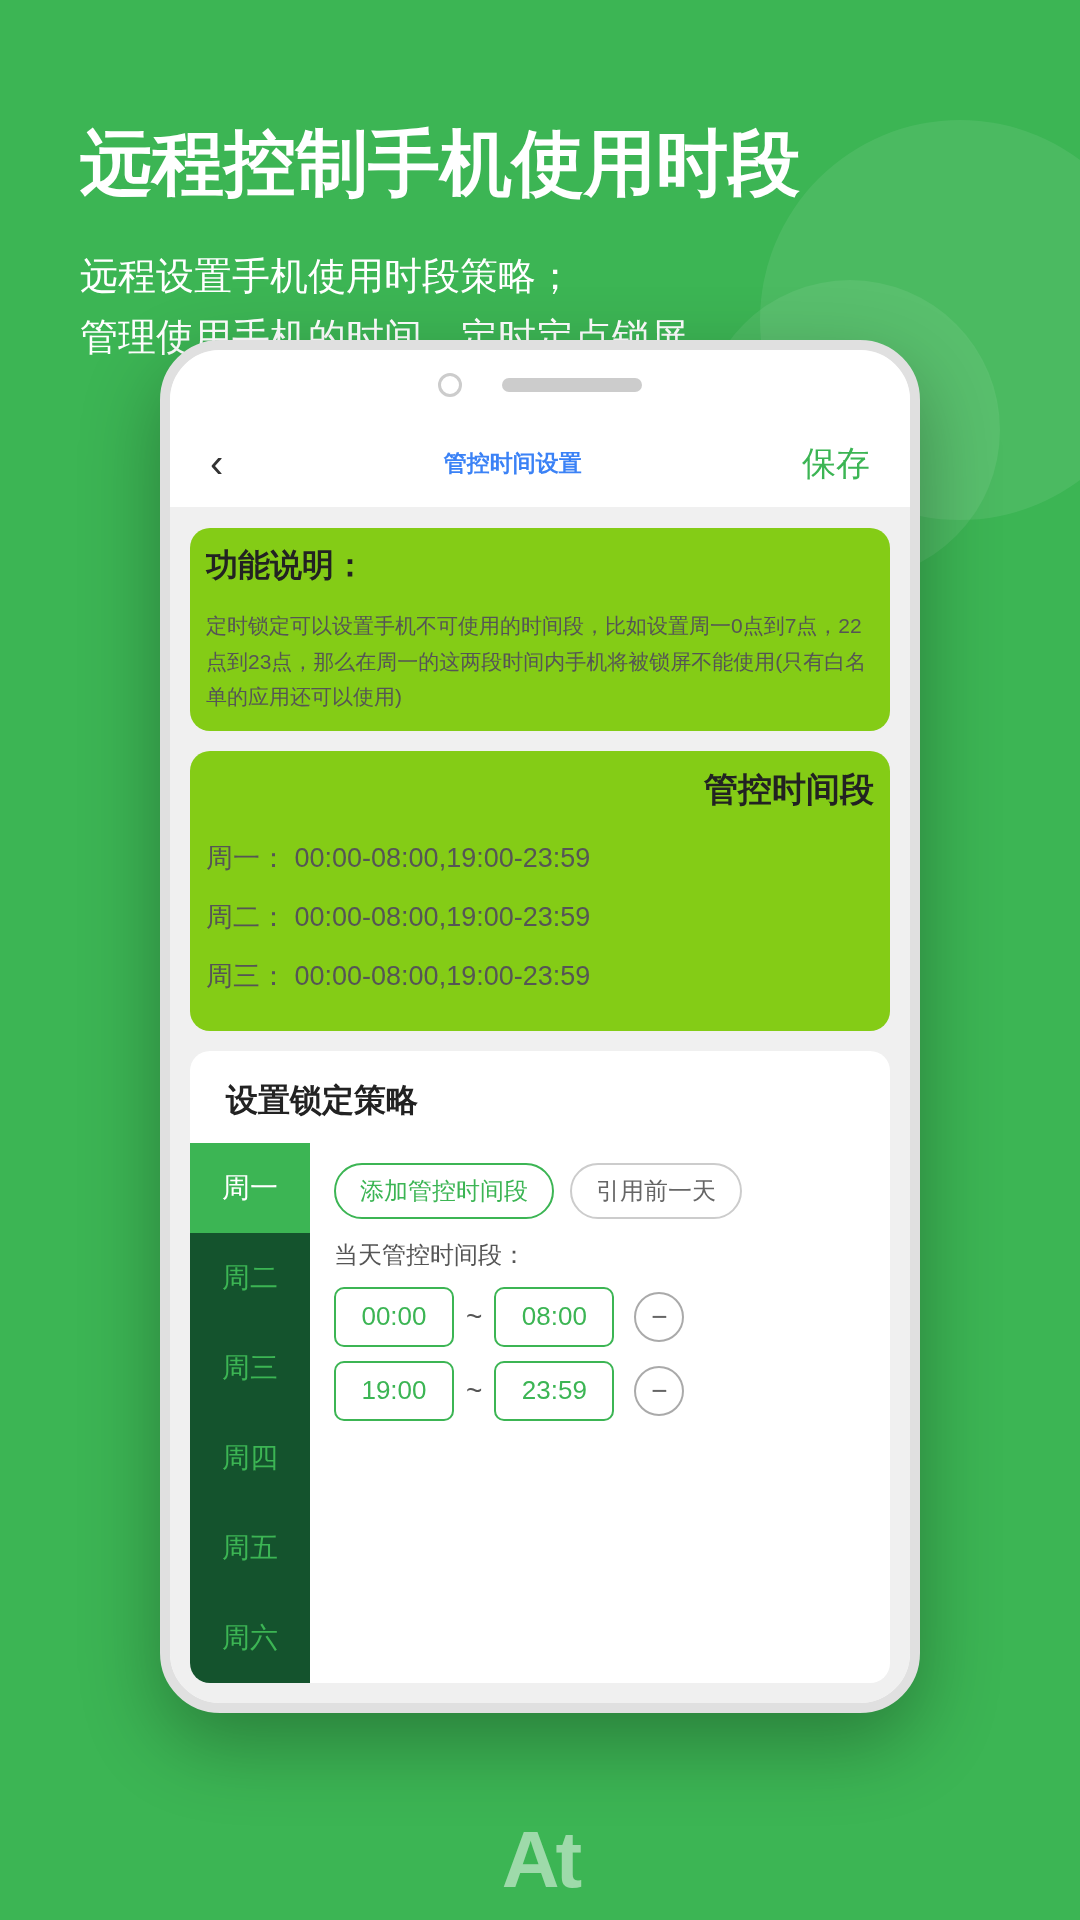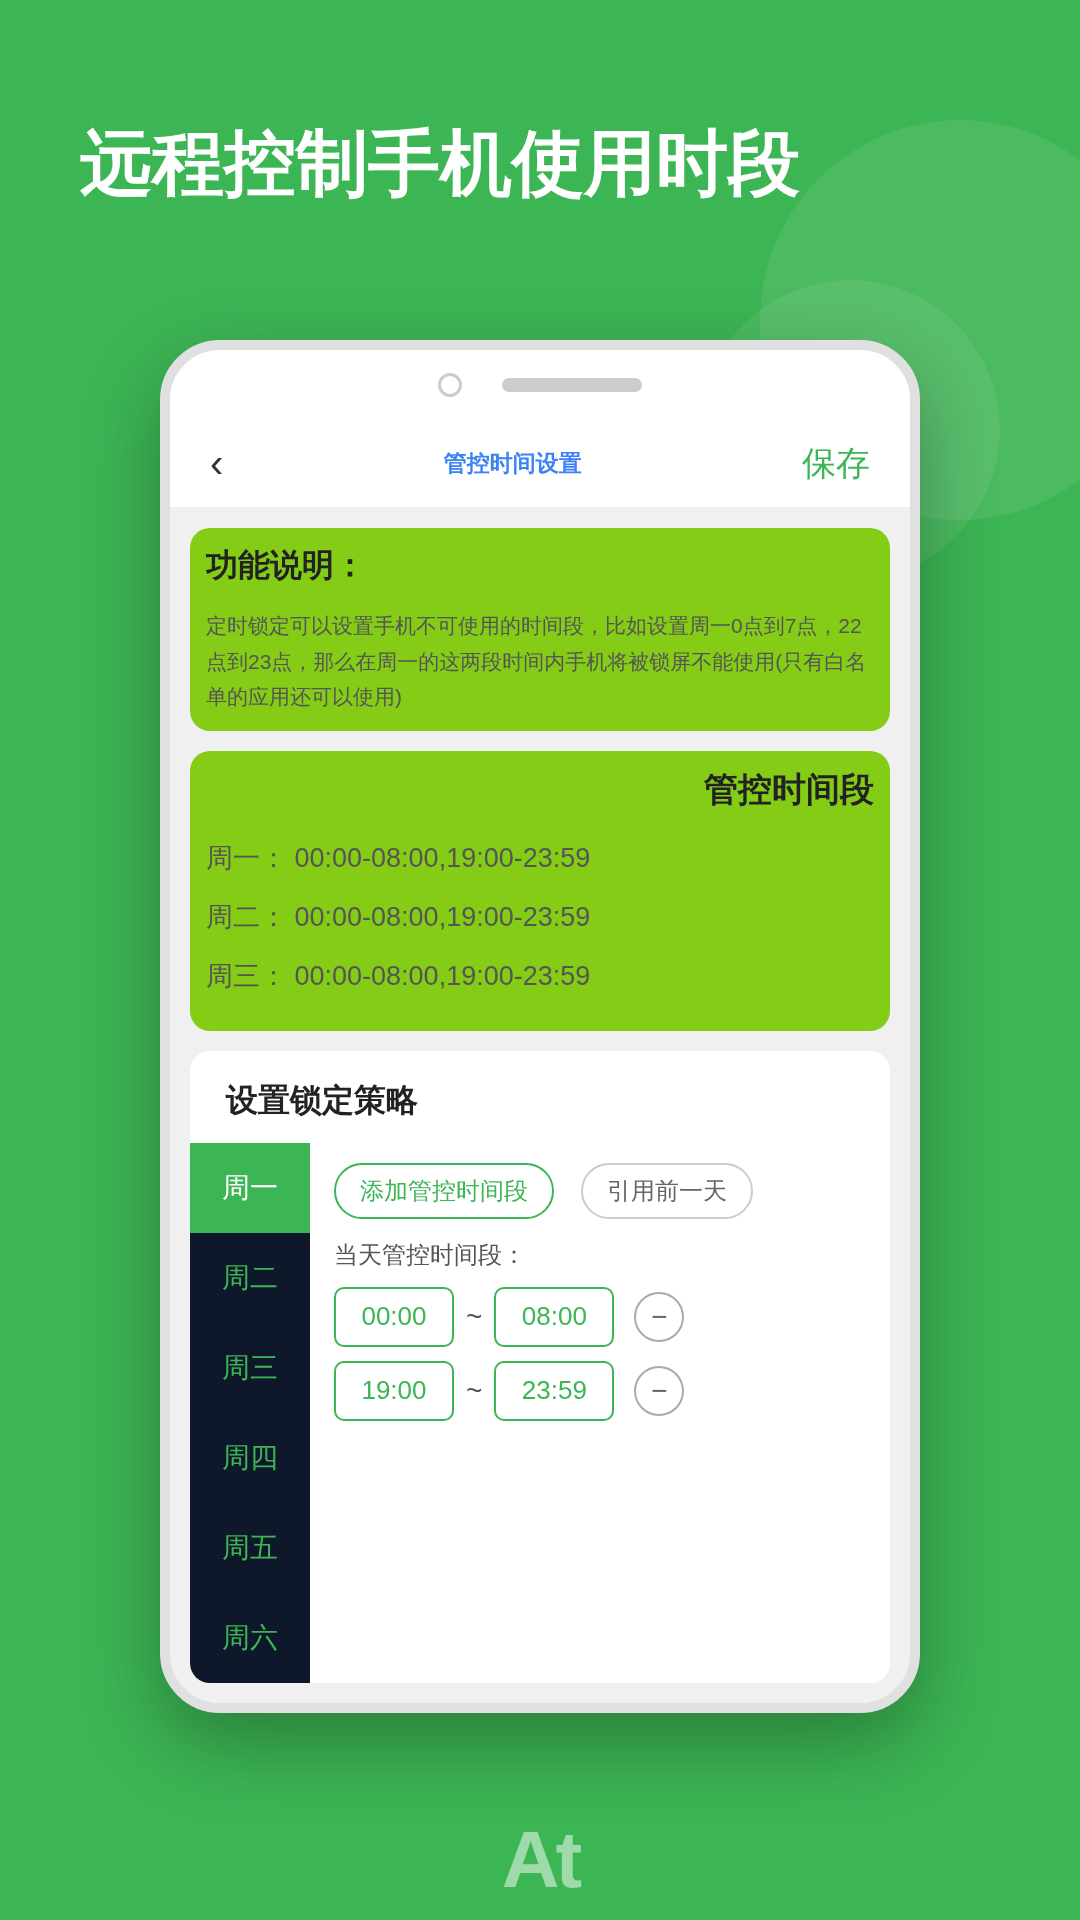--- a/index.html
+++ b/index.html
@@ -180,21 +180,21 @@
       padding: 28px 36px 20px 36px;
     }
 
     .strategy-body {
       display: flex;
     }
 
     
     .day-sidebar {
       width: 120px;
-      background: #0f172a;
+      background: #14532d;
       display: flex;
       flex-direction: column;
     }
 
     .day-item {
       height: 90px;
       display: flex;
       align-items: center;
       justify-content: center;
       font-size: 28px;
@@ -208,21 +208,21 @@
     }
 
     
     .strategy-content {
       flex: 1;
       padding: 20px 24px;
     }
 
     .strategy-btn-row {
       display: flex;
-      gap: 27px;
+      gap: 16px;
       margin-bottom: 20px;
     }
 
     .btn-add {
       border: 2px solid #3cb554;
       color: #3cb554;
       background: #fff;
       border-radius: 30px;
       padding: 10px 24px;
       font-size: 24px;
@@ -306,20 +306,24 @@
     }
   </style>
 </head>
 <body>
 
 <div class="bg-circle bg-circle-1"></div>
 <div class="bg-circle bg-circle-2"></div>
 
 <div class="header">
   <div class="main-title">远程控制手机使用时段</div>
+  <div class="sub-title">
+    <span>远程设置手机使用时段策略；</span><br>
+    <span>管理使用手机的时间，定时定点锁屏</span>
+  </div>
 </div>
 
 <div class="phone-wrapper">
   <div class="phone-frame">
 
     <div class="phone-top">
       <div class="phone-camera"></div>
       <div class="phone-speaker"></div>
     </div>
 

